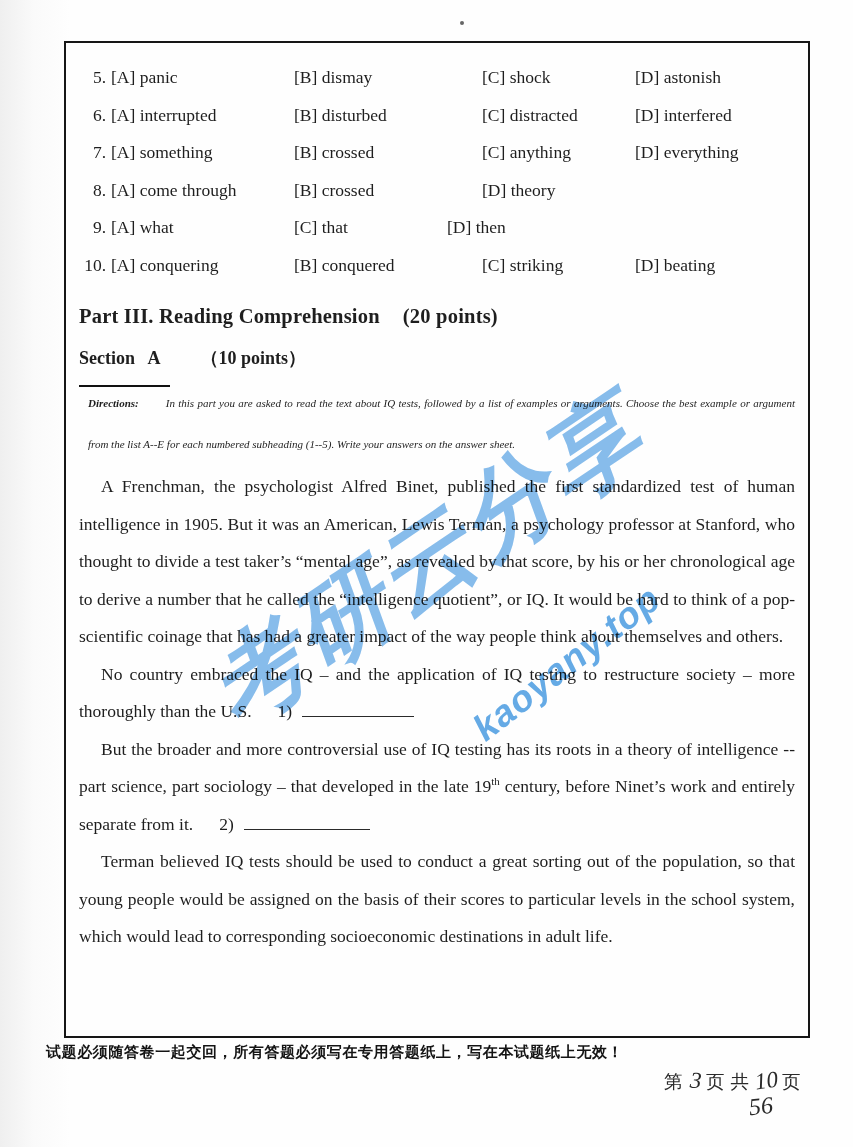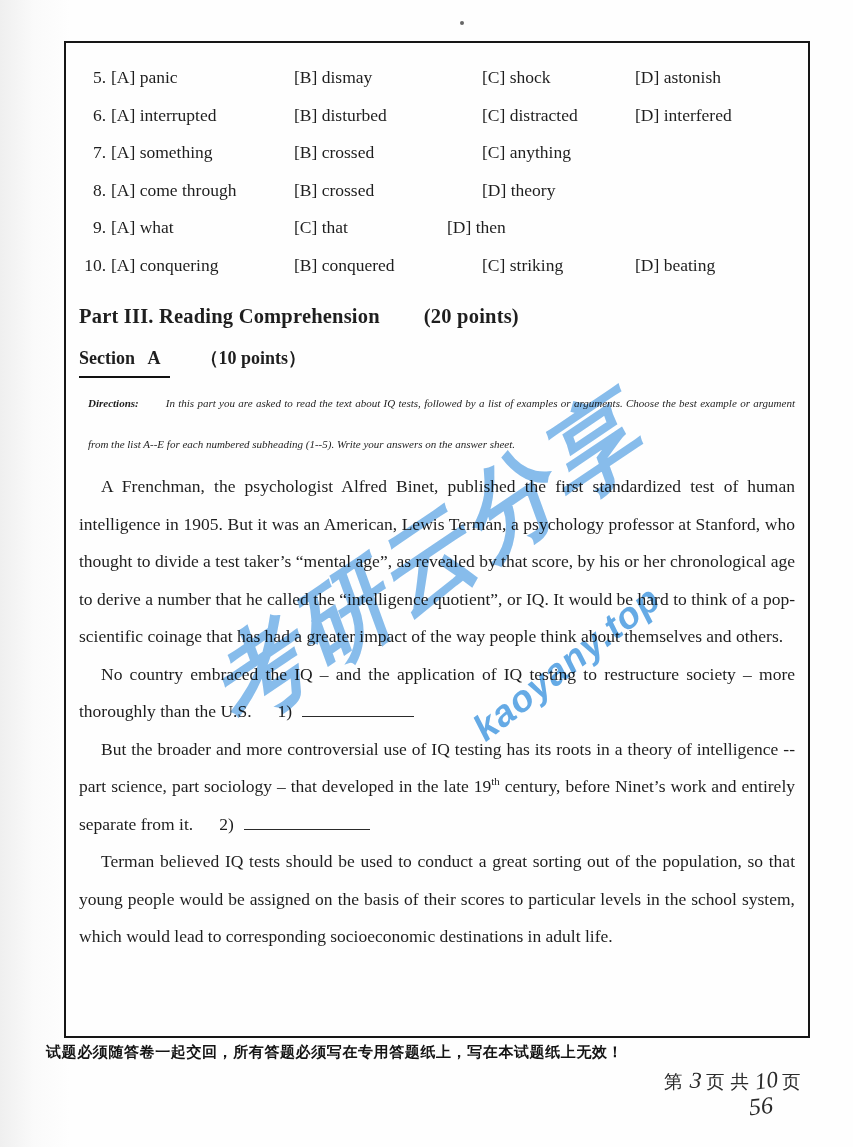--- a/index.html
+++ b/index.html
@@ -25,23 +25,23 @@
   
   .mc-table{margin-top:2px;}
   .mc-row{display:flex;line-height:37.5px;height:37.5px;font-size:17.5px;white-space:nowrap;}
   .mc-num{width:32px;text-align:right;padding-right:5px;box-sizing:border-box;}
   .mc-a{width:183px;}
   .mc-b{width:188px;}
   .mc-c{width:153px;}
   .mc-d{flex:1;}
   
   .part-title{margin-top:21px;font-size:20.5px;font-weight:bold;letter-spacing:0.2px;}
-  .points-label{margin-left:44px;}
+  .points-label{margin-left:23px;}
   .section-line{margin-top:18px;font-size:18px;font-weight:bold;}
-  .section-name{white-space:pre;border-bottom:2px solid #111;padding-bottom:8px;padding-right:9px;}
+  .section-name{white-space:pre;border-bottom:2px solid #111;padding-bottom:17px;padding-right:9px;}
   .section-points{margin-left:31px;}
   
   .directions{margin:13px 0 0 9px;font-style:italic;font-size:11px;line-height:40.5px;text-align:justify;}
   .directions-label{font-weight:bold;margin-right:27px;}
   
   .passage p{margin:0;font-size:17.5px;line-height:37.5px;text-align:justify;text-indent:22px;}
   .passage{margin-top:4px;}
   .blank-label{margin-left:26px;}
   .answer-blank{display:inline-block;border-bottom:1.7px solid #2a2a2a;height:4px;margin-left:10px;}
   .blank-1{width:112px;}
@@ -99,20 +99,21 @@
         <span class="mc-a">[A] interrupted</span>
         <span class="mc-b">[B] disturbed</span>
         <span class="mc-c">[C] distracted</span>
         <span class="mc-d">[D] interfered</span>
       </div>
       <div class="mc-row">
         <span class="mc-num">7.</span>
         <span class="mc-a">[A] something</span>
         <span class="mc-b">[B] crossed</span>
         <span class="mc-c">[C] anything</span>
+        <span class="mc-d">[D] everything</span>
       </div>
       <div class="mc-row">
         <span class="mc-num">8.</span>
         <span class="mc-a">[A] come through</span>
         <span class="mc-b">[B] crossed</span>
         <span class="mc-d">[D] theory</span>
       </div>
       <div class="mc-row">
         <span class="mc-num">9.</span>
         <span class="mc-a">[A] what</span>

